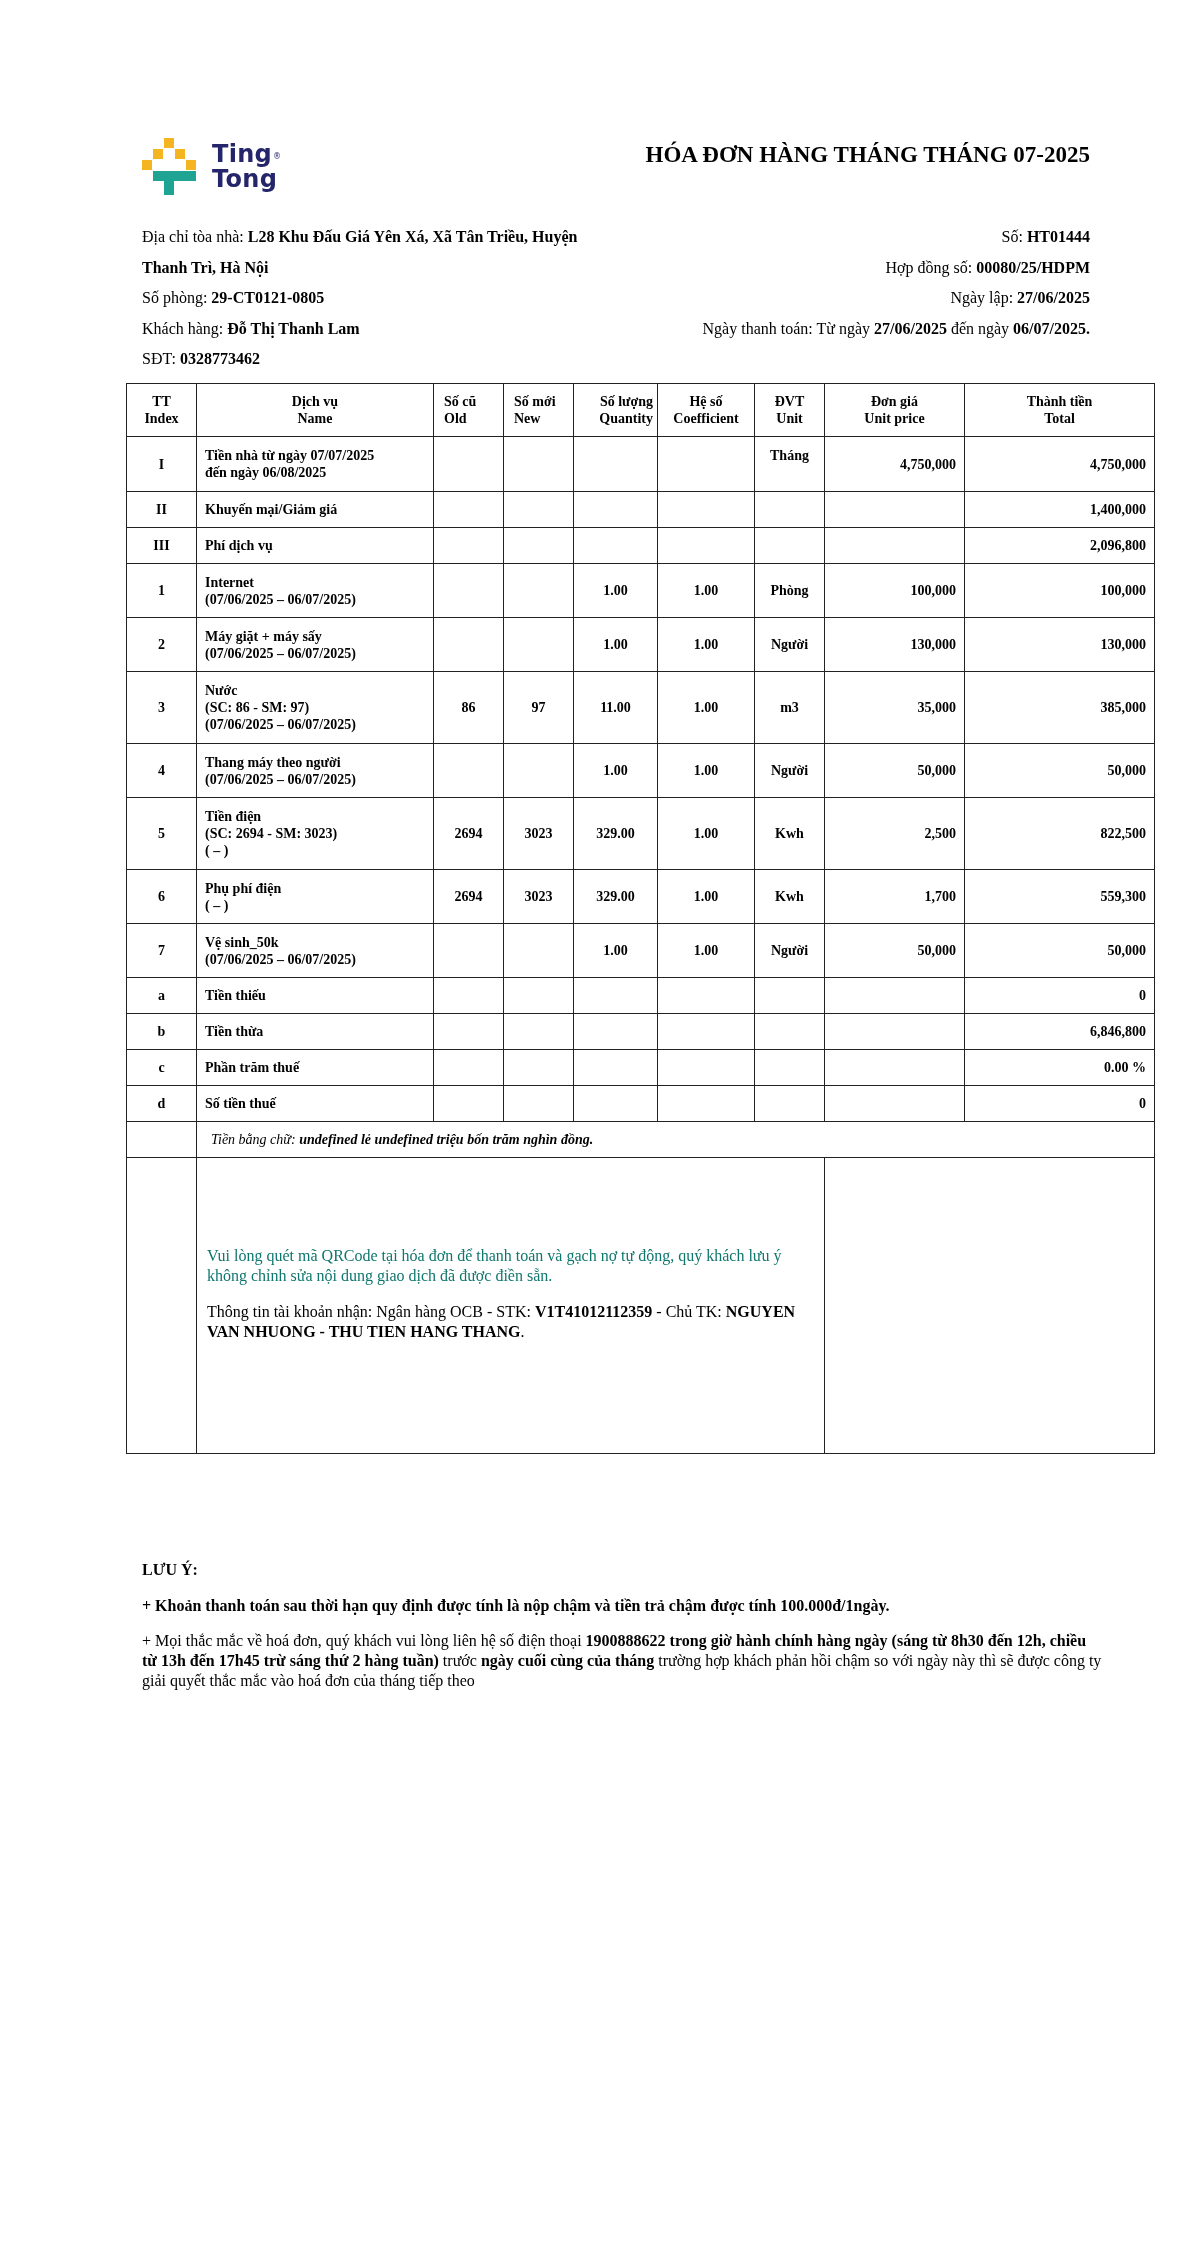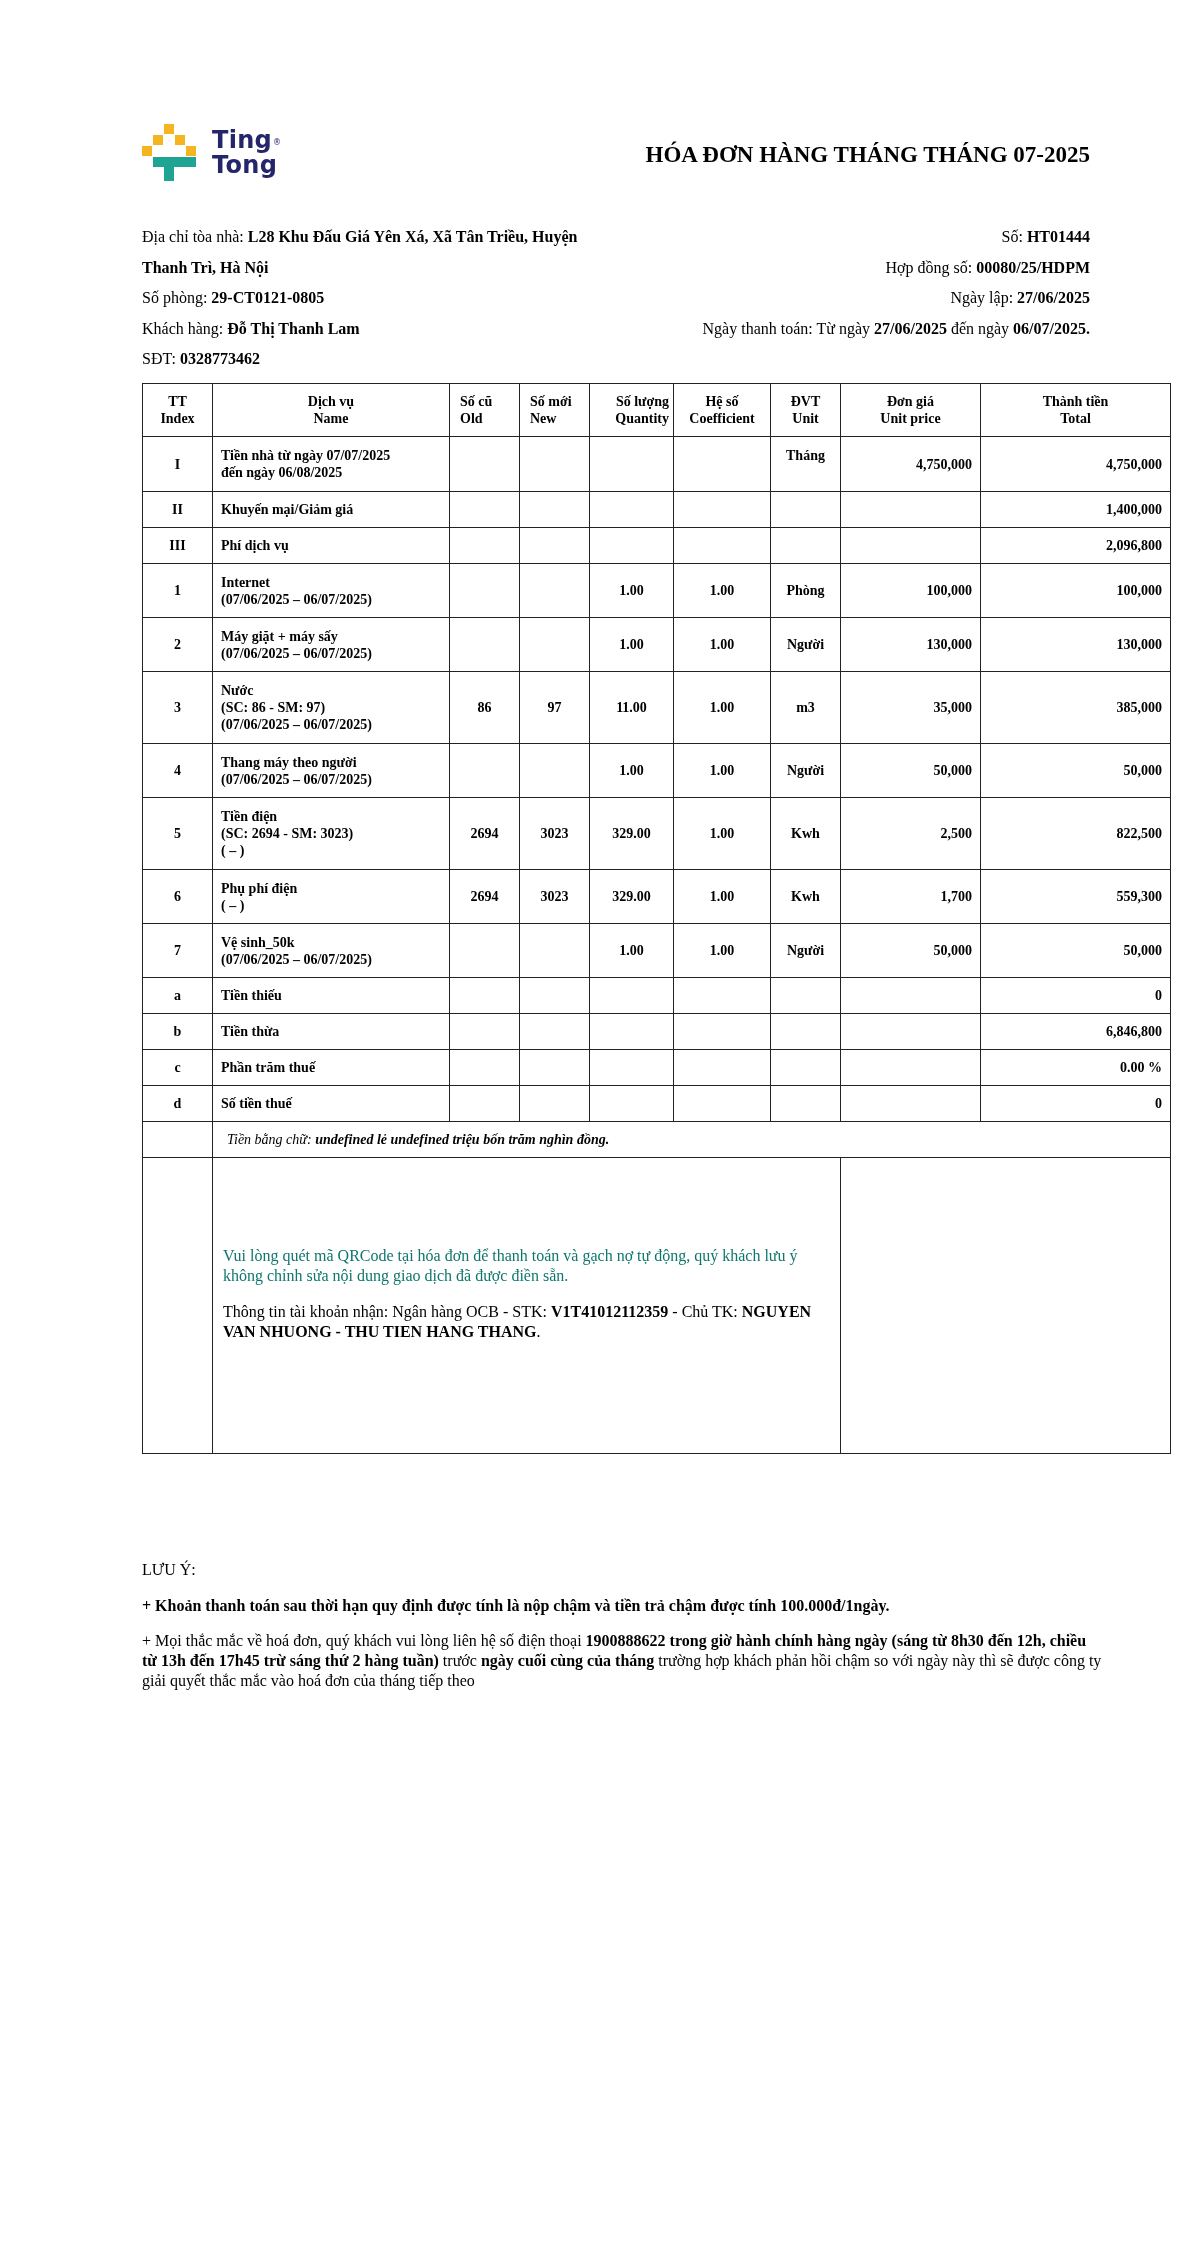--- a/index.html
+++ b/index.html
@@ -1,26 +1,26 @@
 <!DOCTYPE html>
 <html><head>
 <meta charset="utf-8">
 <style>
   html, body { margin:0; padding:0; background:#ffffff; }
   body { width:1200px; height:2259px; position:relative; font-family:"Liberation Serif", serif; color:#000; }
   .abs { position:absolute; }
-  .logo { left:142px; top:124px; width:150px; height:65px;text-decoration:underline; }
+  .logo { left:142px; top:138px; width:150px; height:65px;text-decoration:underline; }
   .logo-text { position:absolute; left:70px; top:4px; font-family:"DejaVu Sans", sans-serif; font-weight:bold; color:#25256b; font-size:24px; line-height:25px; letter-spacing:0.3px; }
   .logo-text sup { font-size:8px; vertical-align:top; position:relative; top:2px; margin-left:1px; font-weight:normal; }
   .title { right:110px; top:140px; width:460px; text-align:right; font-weight:bold; font-size:23px; line-height:30px; }
   .info-left { left:142px; top:222px; width:520px; font-size:16px; line-height:30.5px; }
   .info-right { right:110px; top:222px; width:560px; text-align:right; font-size:16px; line-height:30.5px; }
   .info-line { white-space:nowrap; }
   b { font-weight:bold; }
-  table.invoice { position:absolute; left:142px; top:383px; width:1028px; border-collapse:collapse; table-layout:fixed; font-size:14px;padding-left:24px; }
+  table.invoice { position:absolute; left:126px; top:383px; width:1028px; border-collapse:collapse; table-layout:fixed; font-size:14px;padding-left:24px; }
   table.invoice td, table.invoice th { border:1.4px solid #222; padding:0 8px; vertical-align:middle; }
   table.invoice th { font-weight:bold; text-align:center; line-height:17px; height:52px; padding:0 4px; }
   table.invoice td { font-weight:bold; line-height:17px; }
   .c-idx { text-align:center; }
   .c-num { text-align:center; }
   .c-right { text-align:right; }
   .c-unit { text-align:center; }
   .top { vertical-align:top !important; padding-top:10px !important; }
   .words { font-style:italic; font-weight:normal !important; font-size:14px; padding-left:14px !important; }
   .words b { font-weight:bold; }
@@ -323,16 +323,16 @@
       <td colspan="6" class="qr-text">
         <div class="red">Vui lòng quét mã QRCode tại hóa đơn để thanh toán và gạch nợ tự động, quý khách lưu ý không chỉnh sửa nội dung giao dịch đã được điền sẵn.</div>
         <div class="acct"><span>Thông tin tài khoản nhận: Ngân hàng OCB - STK: </span><b>V1T41012112359</b><span> - Chủ TK: </span><b>NGUYEN VAN NHUONG - THU TIEN HANG THANG</b><span>.</span></div>
       </td>
       <td colspan="2"></td>
     </tr>
   </tbody>
 </table>
 
 <div class="abs notes">
-  <p style="font-weight:normal;margin-bottom:16px;">LƯU Ý:</p>
+  <p style="font-weight:bold;margin-bottom:16px;">LƯU Ý:</p>
   <p style="font-weight:bold;">+ Khoản thanh toán sau thời hạn quy định được tính là nộp chậm và tiền trả chậm được tính 100.000đ/1ngày.</p>
   <p><span>+ Mọi thắc mắc về hoá đơn, quý khách vui lòng liên hệ số điện thoại </span><b>1900888622 trong giờ hành chính hàng ngày (sáng từ 8h30 đến 12h, chiều từ 13h đến 17h45 trừ sáng thứ 2 hàng tuần)</b><span> trước </span><b>ngày cuối cùng của tháng</b><span> trường hợp khách phản hồi chậm so với ngày này thì sẽ được công ty giải quyết thắc mắc vào hoá đơn của tháng tiếp theo</span></p>
 </div>
 
 </body></html>

